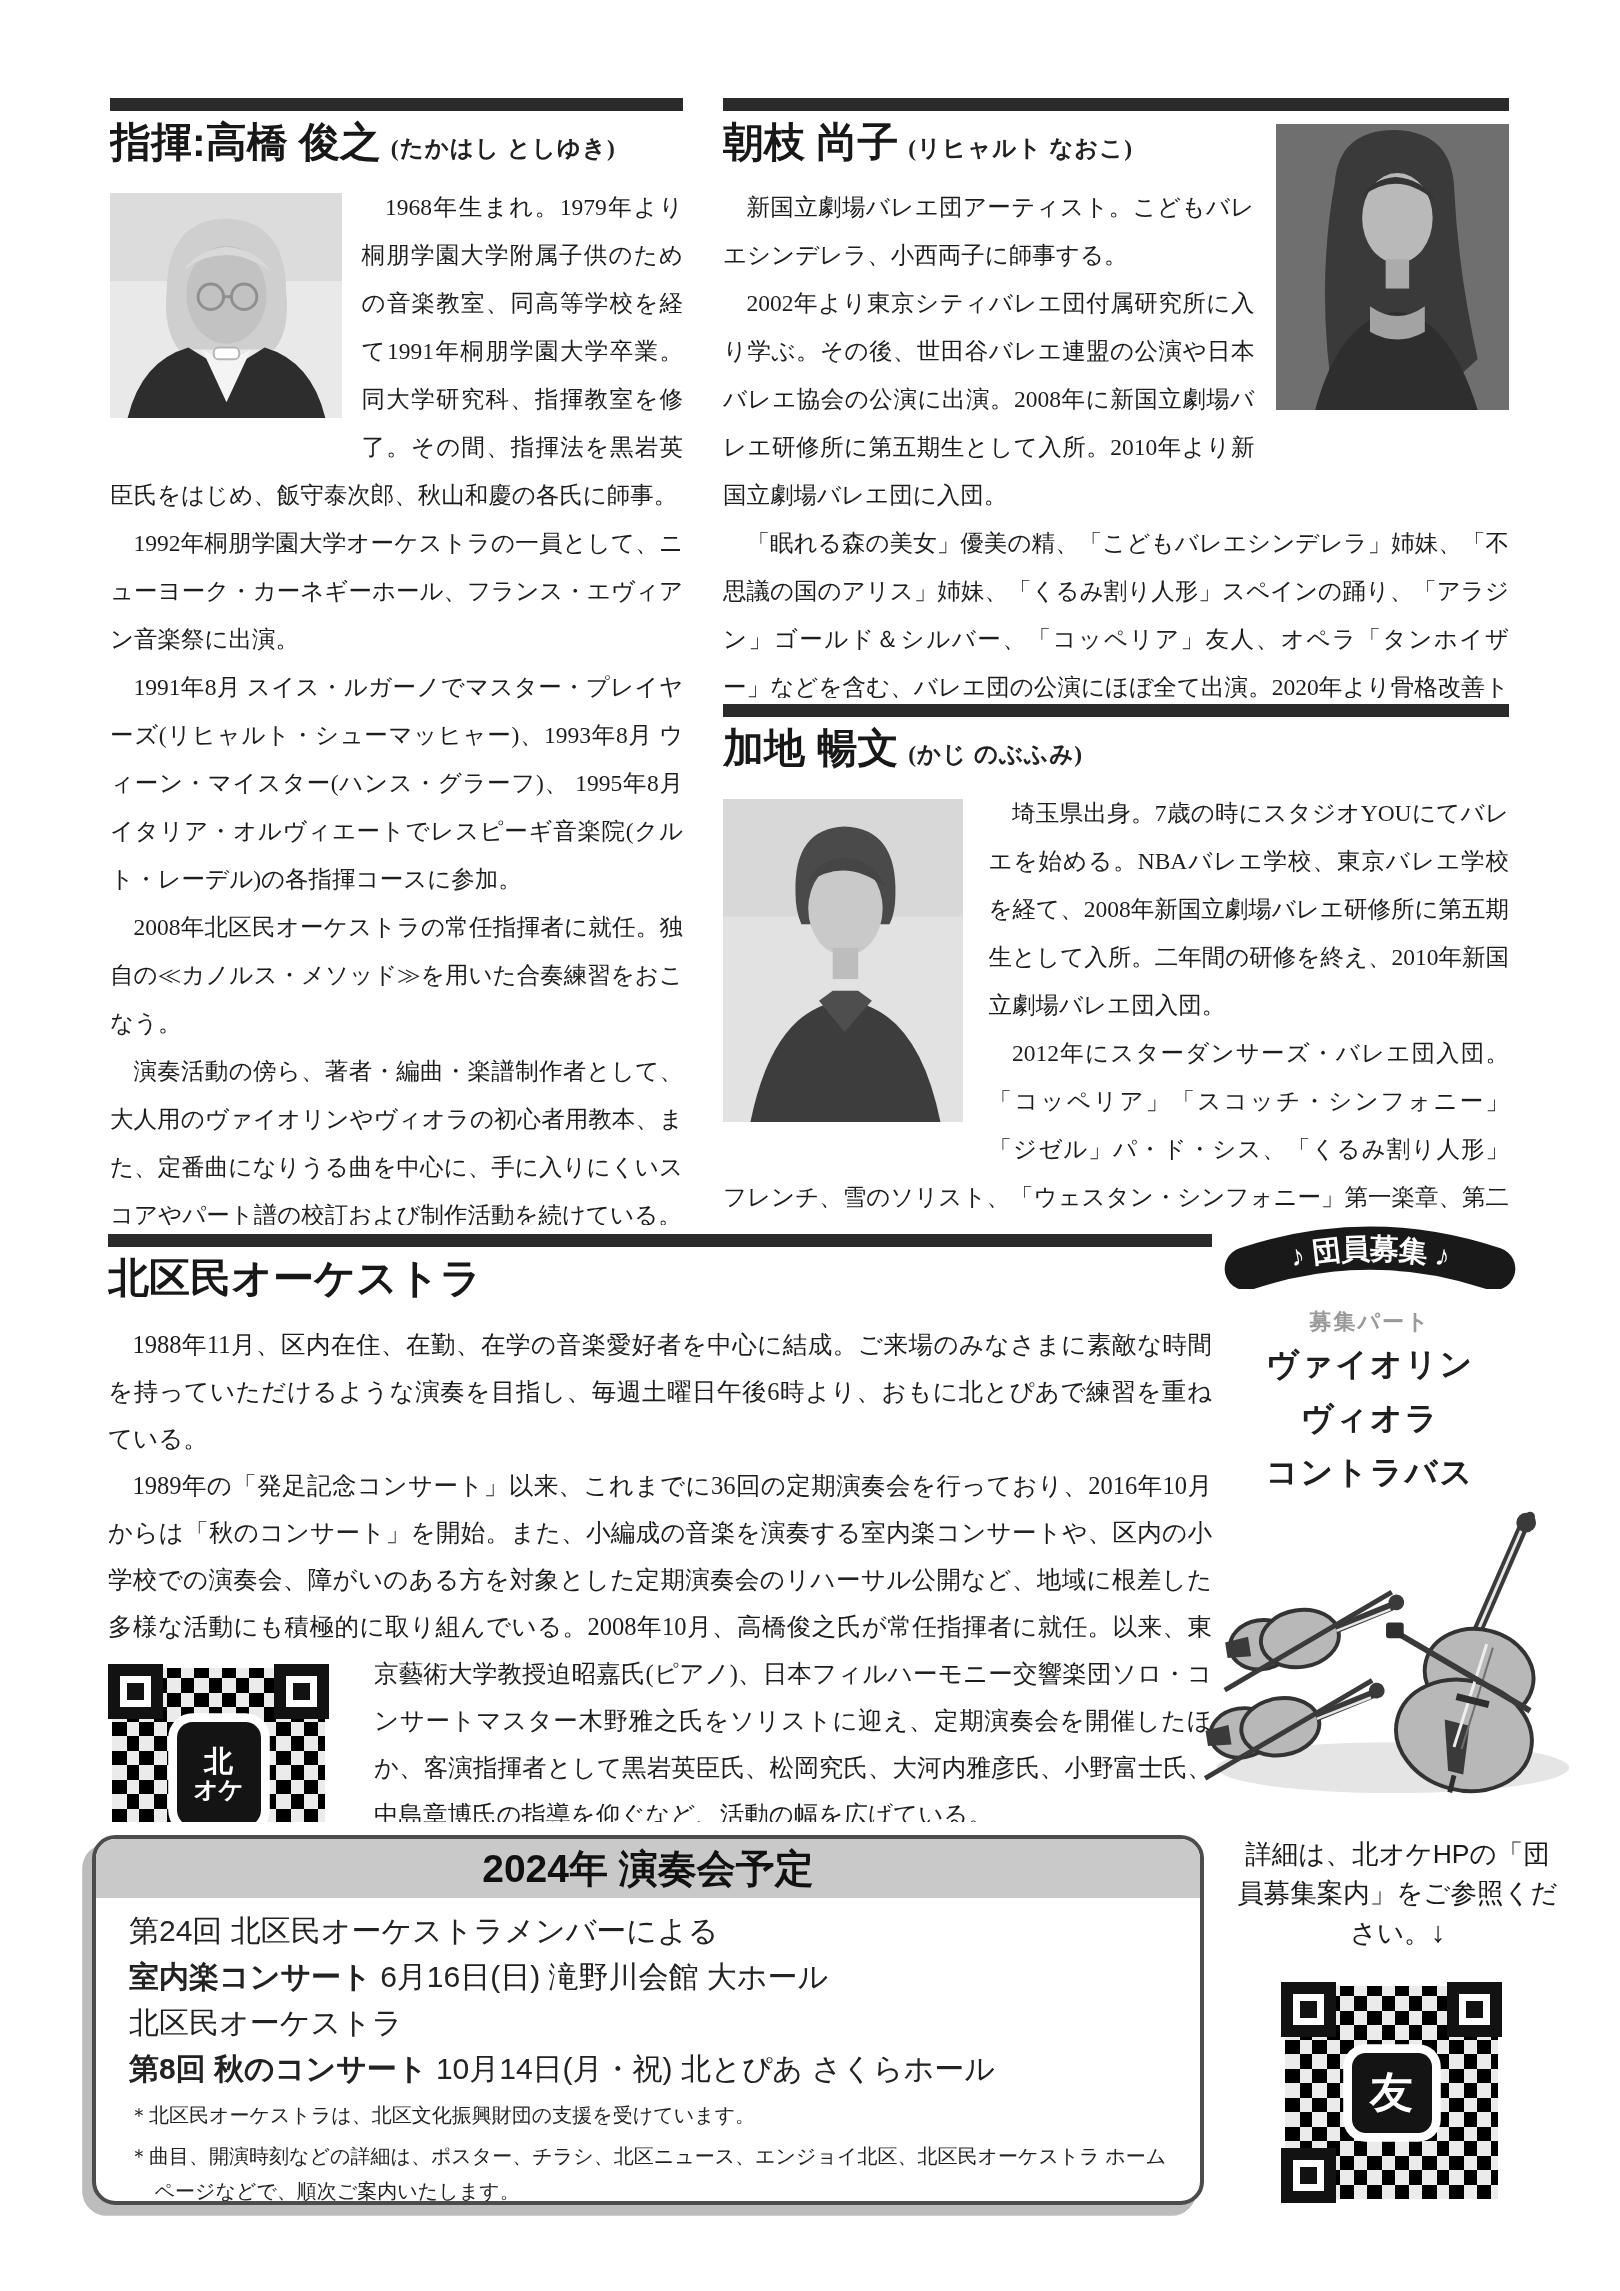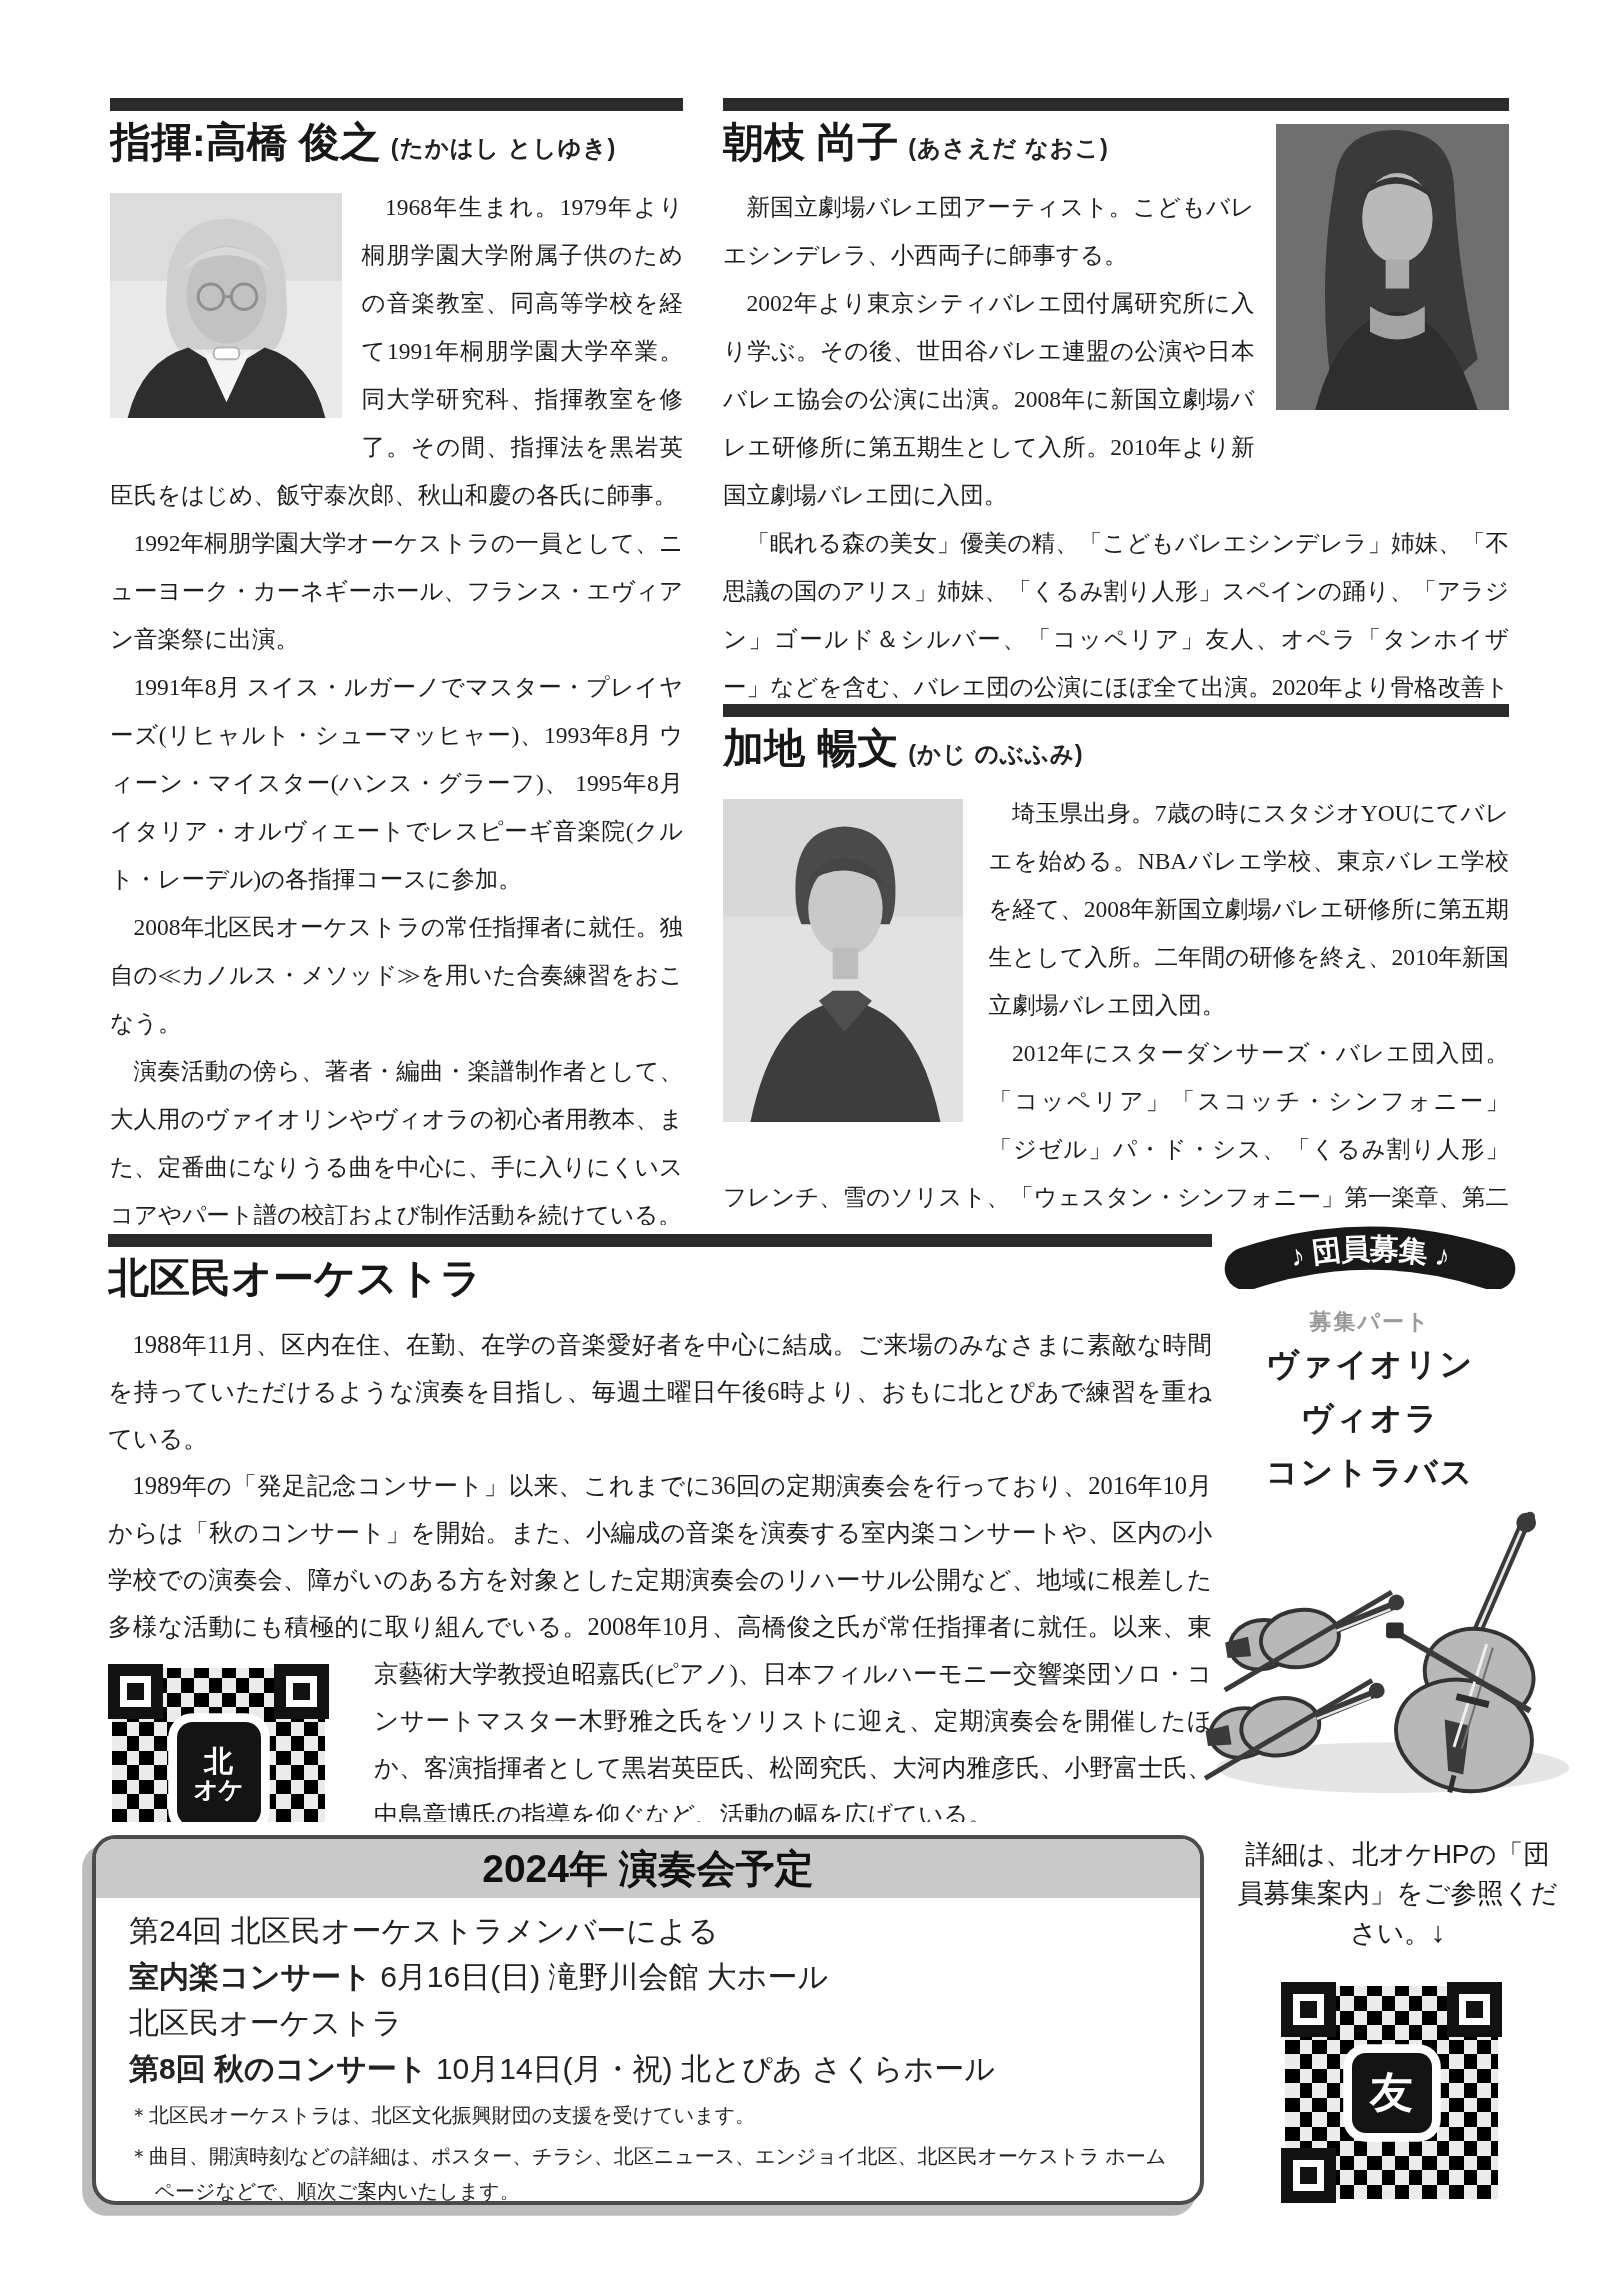--- a/index.html
+++ b/index.html
@@ -8,21 +8,21 @@
     --ink:#1d1d1d;
   }
   html,body{margin:0;padding:0;background:#ffffff;}
   .page{position:relative;width:1620px;height:2292px;background:#ffffff;overflow:hidden;
         font-family:var(--serif);color:var(--ink);}
   
   .sec{position:absolute;text-align:justify;}
   .sec-rule{height:12.7px;background:#2b2b2b;margin-bottom:7.8px;}
   .p-head{margin:5.9px 0 15.7px 0;font-family:var(--sans);font-weight:bold;
           font-size:41px;line-height:1.2;color:#181818;text-align:left;}
-  .p-reading{font-size:23.5px;font-weight:bold;margin-left:9.8px;letter-spacing:1px;color:#222;}
+  .p-reading{font-size:23.5px;font-weight:bold;margin-left:9.8px;letter-spacing:1px;color:#222;font-family:Liberation Serif, serif;}
   .sec p{margin:0;text-indent:1em;}
   #sec-conductor{left:110px;top:98px;width:573px;height:1127px;overflow:hidden;
                  font-size:23.5px;line-height:48px;}
   #sec-asaeda{left:723px;top:98px;width:786px;height:600px;overflow:hidden;
               font-size:23.5px;line-height:48px;}
   #sec-kaji{left:723px;top:704px;width:786px;height:519px;overflow:hidden;
             font-size:23.5px;line-height:48px;}
   .photo{display:block;background:#ddd;}
   .photo svg{display:block;width:100%;height:100%;}
   #conductor-photo{float:left;width:232px;height:225px;margin:9.8px 19.6px 7.8px 0;}
@@ -114,21 +114,21 @@
         <rect width="238" height="292" fill="#6f6f6f"></rect>
         <path d="M60,60 Q64,6 122,6 Q180,8 182,66 Q186,150 206,240 L150,292 L60,292 Q40,170 60,60 Z" fill="#3a3a3a"></path>
         <ellipse cx="124" cy="96" rx="36" ry="46" fill="#b9b9b9"></ellipse>
         <path d="M88,74 Q124,46 162,78 Q150,56 122,54 Q98,56 88,74 Z" fill="#343434"></path>
         <path d="M112,138 L112,168 L136,168 L136,138 Z" fill="#ababab"></path>
         <path d="M40,292 Q66,196 124,192 Q176,196 206,292 Z" fill="#2e2e2e"></path>
         <path d="M96,186 Q124,206 152,186 L152,212 Q124,228 96,212 Z" fill="#a3a3a3"></path>
       </svg>
     </span>
     <h2 class="p-head">
-      <span>朝枝 尚子</span><span class="p-reading">(あさえだ なおこ)</span>
+      <span>朝枝 尚子</span><span class="p-reading">(リヒャルト なおこ)</span>
     </h2>
     <p>新国立劇場バレエ団アーティスト。こどもバレエシンデレラ、小西両子に師事する。</p>
     <p>2002年より東京シティバレエ団付属研究所に入り学ぶ。その後、世田谷バレエ連盟の公演や日本バレエ協会の公演に出演。2008年に新国立劇場バレエ研修所に第五期生として入所。2010年より新国立劇場バレエ団に入団。</p>
     <p>「眠れる森の美女」優美の精、「こどもバレエシンデレラ」姉妹、「不思議の国のアリス」姉妹、「くるみ割り人形」スペインの踊り、「アラジン」ゴールド＆シルバー、「コッペリア」友人、オペラ「タンホイザー」などを含む、バレエ団の公演にほぼ全て出演。2020年より骨格改善トレーニング「バーオソルピラティス」初級認定指導者になる。</p>
   </section>
 
   <section class="sec" id="sec-kaji">
     <div class="sec-rule"></div>
     <h2 class="p-head">
       <span>加地 暢文</span><span class="p-reading">(かじ のぶふみ)</span>

